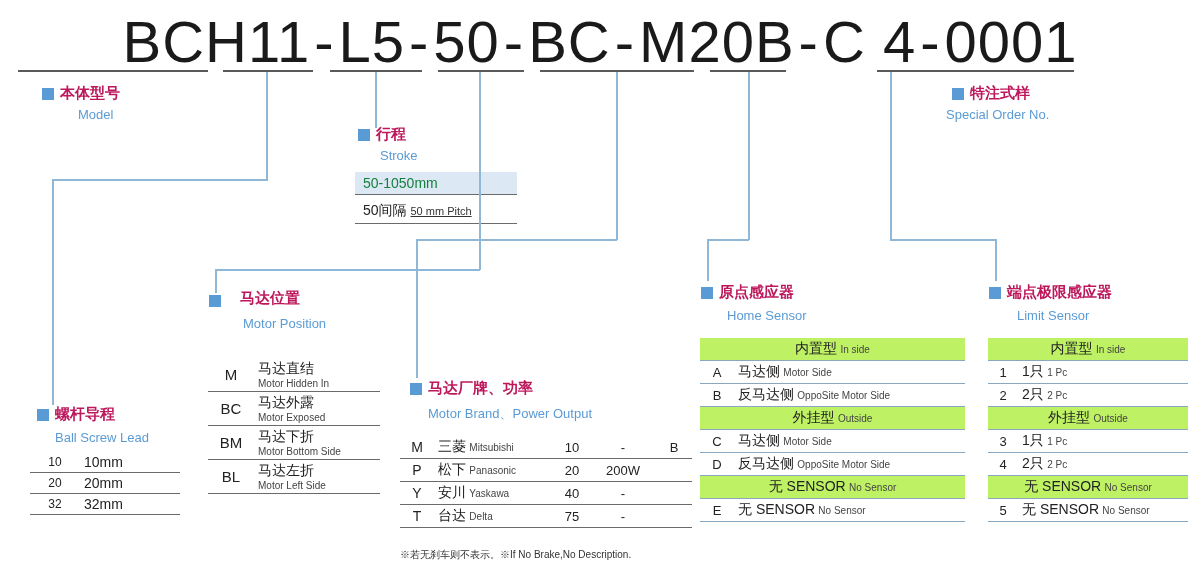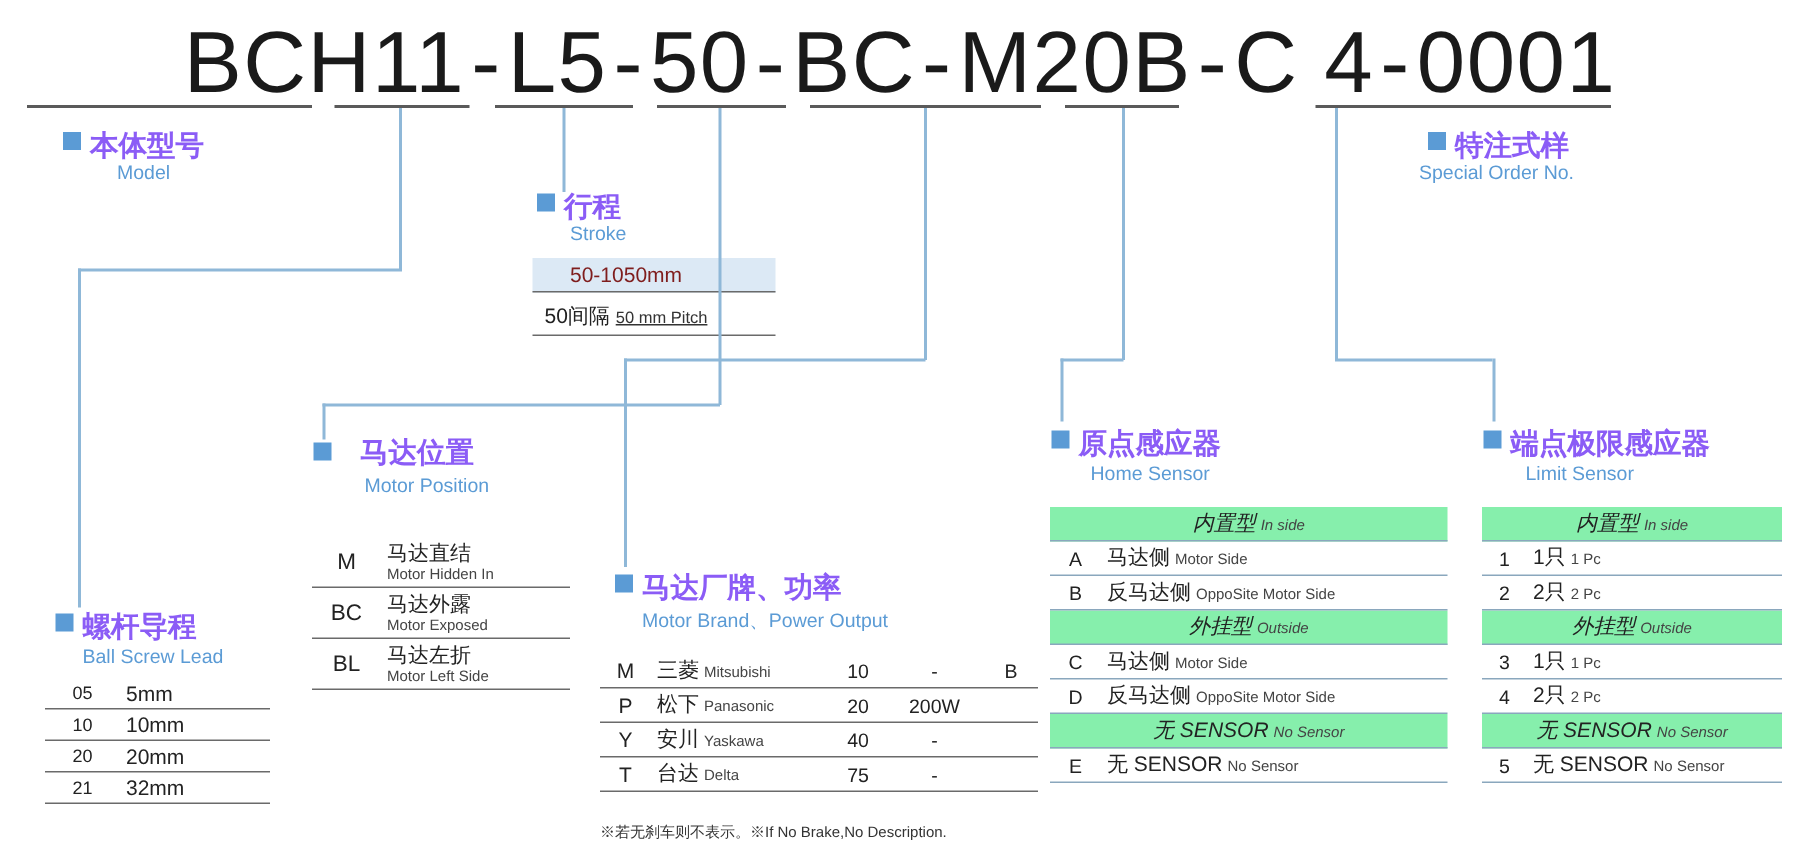--- a/index.html
+++ b/index.html
@@ -20,21 +20,21 @@
   .code-row .dash{display:inline-block;padding:0 4px;}
   .underbar{
     position:absolute;height:2px;background:#5a5a5a;
   }
   .vline{position:absolute;background:#8fb8d8;width:1.5px;}
   .hline{position:absolute;background:#8fb8d8;height:1.5px;}
   .sq{
     position:absolute;width:12px;height:12px;background:#5b9bd5;
   }
   .ttl-cn{
-    position:absolute;font-size:19px;font-weight:bold;color:#8b5cf6;white-space:nowrap;
+    position:absolute;font-size:15px;font-weight:bold;color:#be185d;white-space:nowrap;
   }
   .ttl-en{
     position:absolute;font-size:13px;color:#5b9bd5;white-space:nowrap;
   }
   table.tbl{
     position:absolute;border-collapse:collapse;font-size:12px;
   }
   table.tbl td{
     padding:2px 4px;vertical-align:middle;
   }
@@ -58,32 +58,32 @@
   #t-brand td{border-bottom:1.2px solid #6a6a6a;}
   #t-brand td.c{width:26px;text-align:center;font-size:14px;}
   #t-brand td.nm{width:112px;}
   #t-brand td.num{width:28px;text-align:center;font-size:13px;}
   #t-brand td.pw{width:58px;text-align:center;font-size:13px;}
   #t-brand td.bk{width:28px;text-align:center;font-size:13px;}
 
   
   #t-home{left:700px;top:338px;width:265px;}
   #t-home td{border-bottom:1.2px solid #8aa7bd;}
-  .hdr{background:#86efac;text-align:center;font-style:italic;}
+  .hdr{background:#bef264;text-align:center;}
   #t-home td.c{width:26px;text-align:center;font-size:13px;}
 
   
   #t-limit{left:988px;top:338px;width:200px;}
   #t-limit td{border-bottom:1.2px solid #8aa7bd;}
   #t-limit td.c{width:22px;text-align:center;font-size:13px;}
 
   .box-stroke{
     position:absolute;left:355px;top:172px;width:162px;
     background:#dce9f5;border-bottom:1.5px solid #6a6a6a;
-    font-size:14px;color:#7f1d1d;padding:3px 25px;box-sizing:border-box;
+    font-size:14px;color:#15803d;padding:3px 8px;box-sizing:border-box;
   }
   .box-pitch{
     position:absolute;left:355px;top:199px;width:162px;
     border-bottom:1.5px solid #6a6a6a;
     font-size:14px;color:#222;padding:3px 8px;box-sizing:border-box;
   }
   .box-pitch .sm{font-size:11px;color:#333;text-decoration:underline;}
 </style>
 </head>
 <body>
@@ -121,34 +121,30 @@
 <div class="vline" style="left:266px;top:72px;height:108px;"></div>
 <div class="hline" style="left:52px;top:179px;width:216px;"></div>
 <div class="vline" style="left:52px;top:179px;height:226px;"></div>
 
 <div class="sq" style="left:37px;top:409px;"></div>
 <div class="ttl-cn" style="left:55px;top:405px;">螺杆导程</div>
 <div class="ttl-en" style="left:55px;top:430px;">Ball Screw Lead</div>
 
 <table class="tbl" id="t-lead">
   <tbody>
-      <tr>
-    <td class="c">05</td>
-    <td class="cn-b">5mm</td>
-  </tr>
   <tr>
     <td class="c">10</td>
     <td class="cn-b">10mm</td>
   </tr>
   <tr>
     <td class="c">20</td>
     <td class="cn-b">20mm</td>
   </tr>
   <tr>
-    <td class="c">21</td>
+    <td class="c">32</td>
     <td class="cn-b">32mm</td>
   </tr>
 </tbody>
   </table>
 
 <div class="vline" style="left:479px;top:72px;height:198px;"></div>
 <div class="hline" style="left:215px;top:269px;width:265px;"></div>
 <div class="vline" style="left:215px;top:269px;height:24px;"></div>
 
 <div class="sq" style="left:209px;top:295px;"></div>
@@ -162,20 +158,27 @@
     <td>
       <div class="cn">马达直结</div>
       <div class="en">Motor Hidden In</div>
     </td>
   </tr>
   <tr>
     <td class="c">BC</td>
     <td>
       <div class="cn">马达外露</div>
       <div class="en">Motor Exposed</div>
+    </td>
+  </tr>
+  <tr>
+    <td class="c">BM</td>
+    <td>
+      <div class="cn">马达下折</div>
+      <div class="en">Motor Bottom Side</div>
     </td>
   </tr>
   <tr>
     <td class="c">BL</td>
     <td>
       <div class="cn">马达左折</div>
       <div class="en">Motor Left Side</div>
     </td>
   </tr>
 </tbody>

